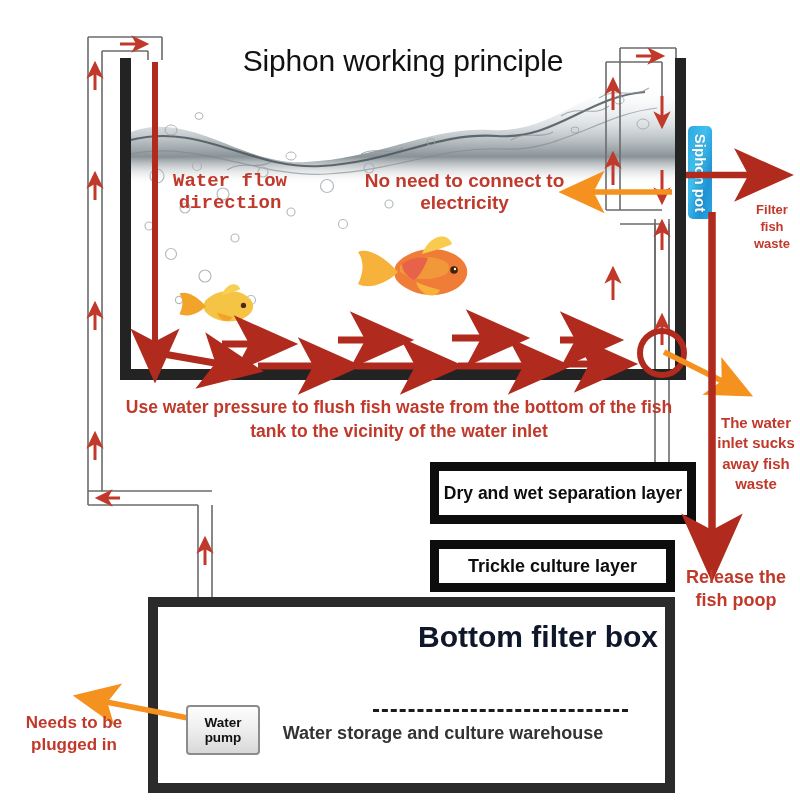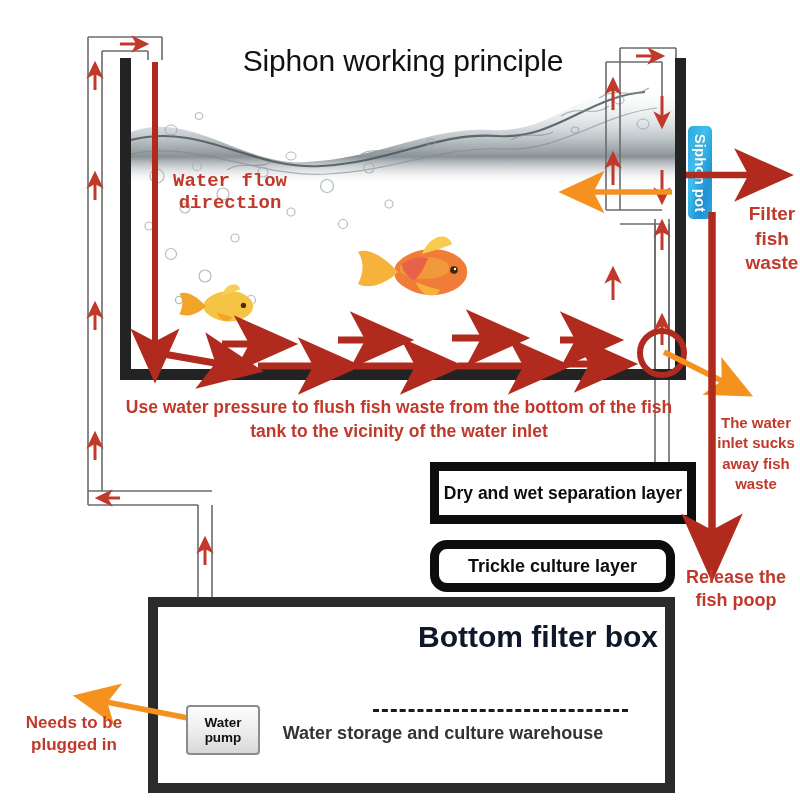--- a/index.html
+++ b/index.html
@@ -41,21 +41,21 @@
   }
 
   
   .red-note {
     color: #c0392b; font-weight: bold; text-align: center;
     line-height: 1.18; z-index: 10;
   }
   #note-water-flow { left: 150px; top: 170px; width: 160px; font-size: 19px; font-family: Liberation Mono, monospace; }
   #note-no-electric { left: 352px; top: 170px; width: 225px; font-size: 19px; }
   #note-flush { left: 109px; top: 396px; width: 580px; font-size: 17.5px; line-height: 1.35; }
-  #note-filter-waste { left: 716px; top: 202px; width: 84px; font-size: 19px; line-height: 1.3; padding-left: 28px; }
+  #note-filter-waste { left: 716px; top: 202px; width: 84px; font-size: 13px; line-height: 1.3; padding-left: 28px; }
   #note-inlet-sucks { left: 712px; top: 413px; width: 88px; font-size: 15px; line-height: 1.35; }
   #note-release { left: 672px; top: 566px; width: 128px; font-size: 18px; line-height: 1.25; }
   #note-plug-in { left: 8px; top: 712px; width: 132px; font-size: 17px; line-height: 1.3; }
 
   
   #siphon-pot {
     left: 688px; top: 126px; width: 24px; height: 93px;
     border-radius: 5px;
     background: linear-gradient(105deg,#2fa8e0 0%, #3fc0f0 38%, #1f93d4 72%, #2aa6e2 100%);
     z-index: 7;
@@ -70,21 +70,21 @@
   }
 
   
   .layer-box {
     border: 9px solid #0d0d0d; background: #fff;
     display: flex; align-items: center; justify-content: center;
     text-align: center; font-weight: bold; color: #0d0d0d;
     z-index: 6;
   }
   #dry-wet-box { left: 430px; top: 462px; width: 266px; height: 62px; font-size: 17.5px; line-height: 1.15; }
-  #trickle-box { left: 430px; top: 540px; width: 245px; height: 52px; font-size: 18px; border-radius: 17px; }
+  #trickle-box { left: 430px; top: 540px; width: 245px; height: 52px; font-size: 18px; }
 
   #bottom-filter-box {
     left: 148px; top: 597px; width: 527px; height: 196px;
     border: 10px solid #2b2b2b; background: #fff; z-index: 6;
   }
   #bottom-filter-title {
     position: absolute; left: 180px; top: 14px; width: 320px;
     text-align: right; font-size: 30px; font-weight: bold; color: #0f172a;
     line-height: 1.08;
   }
@@ -314,20 +314,21 @@
   </svg>
 
   <div class="abs" id="siphon-pot">
     <span id="siphon-pot-label">Siphon pot</span>
   </div>
 
   <div class="abs" id="diagram-title">Siphon working principle</div>
 
   <div class="abs red-note" id="note-water-flow">Water flow direction</div>
 
+  <div class="abs red-note" id="note-no-electric">No need to connect to electricity</div>
 
   <div class="abs red-note" id="note-flush">Use water pressure to flush fish waste from the bottom of the fish tank to the vicinity of the water inlet</div>
 
   <div class="abs red-note" id="note-filter-waste">Filter fish waste</div>
 
   <div class="abs red-note" id="note-inlet-sucks">The water inlet sucks away fish waste</div>
 
   <div class="abs red-note" id="note-release">Release the fish poop</div>
 
   <div class="abs red-note" id="note-plug-in">Needs to be plugged in</div>

